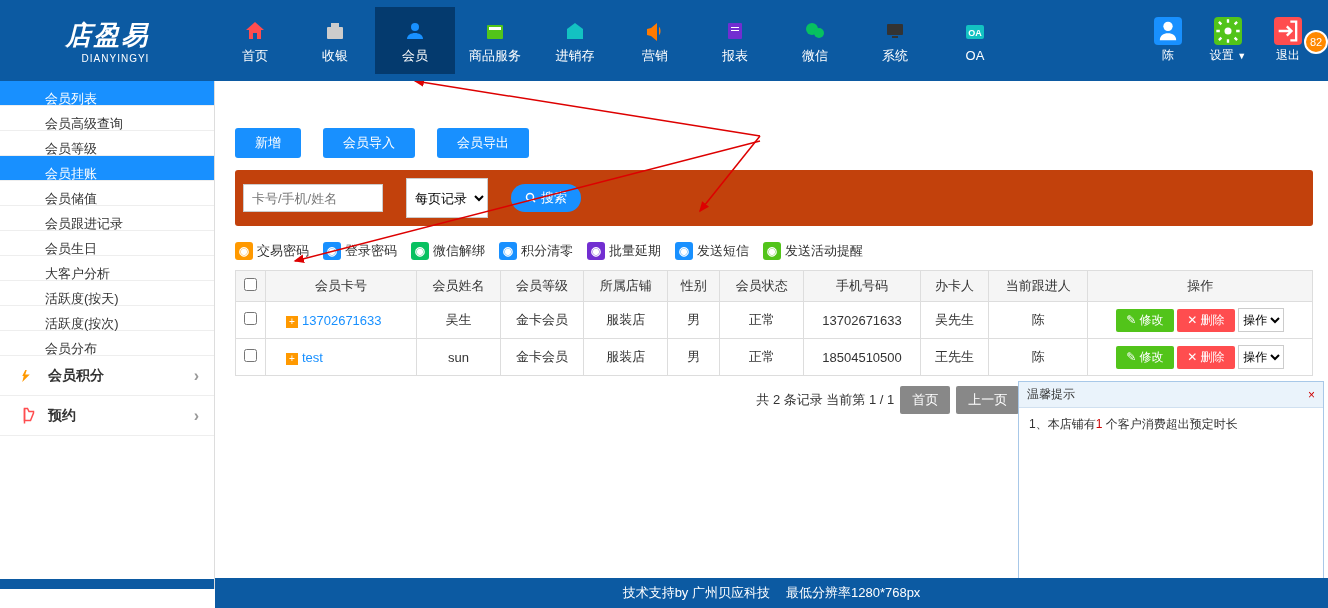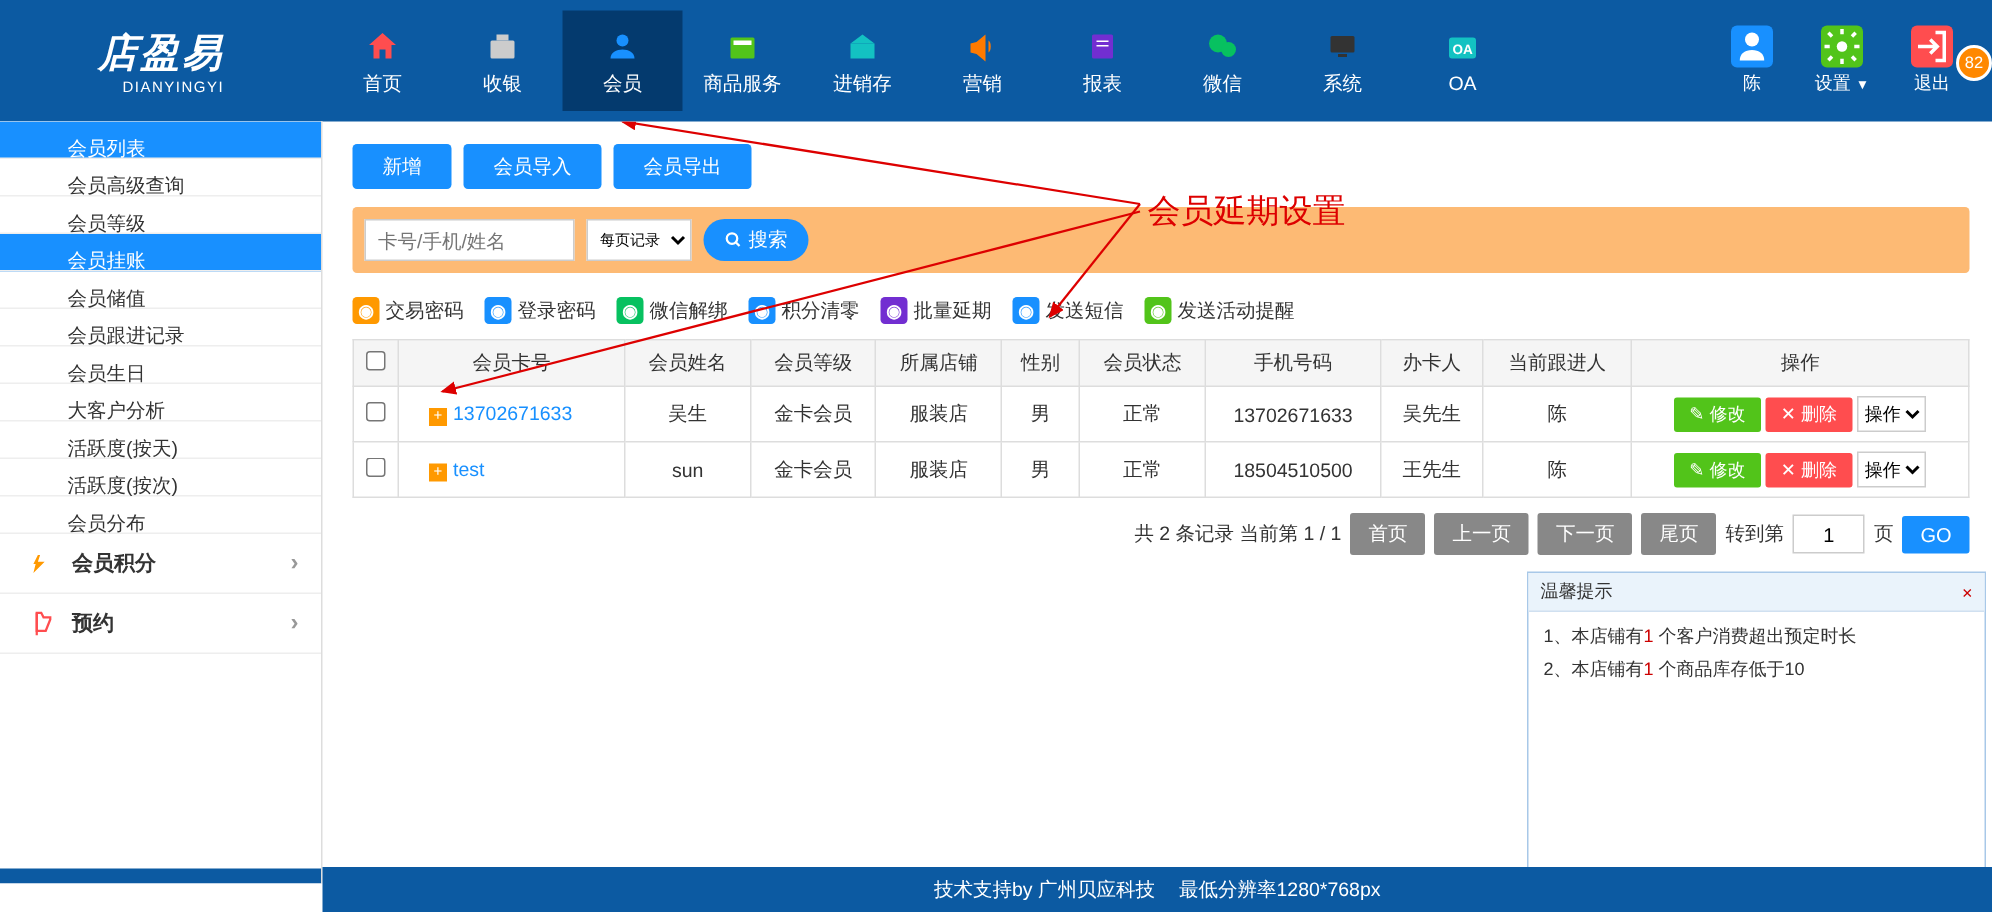--- a/index.html
+++ b/index.html
@@ -26,26 +26,26 @@
     .sidebar-item { height: 25px; line-height: 35px; padding-left: 45px; border-bottom: 1px solid #eee; cursor: pointer; color: #333; font-size: 13px; }
     .sidebar-item.active { background: #1890ff; color: #fff; }
     .sidebar-group { height: 40px; display: flex; align-items: center; padding: 0 15px 0 20px; border-bottom: 1px solid #eee; cursor: pointer; font-weight: bold; font-size: 14px; color: #333; }
     .sidebar-group .chev { margin-left: auto; font-size: 16px; color: #999; }
     .group-icon { width: 18px; height: 18px; margin-right: 10px; }
     .sidebar-fill { flex: 1; }
     .sidebar-bottom { height: 10px; background: #0c5aa2; }
     
     .main { flex: 1; padding: 15px 15px 0 20px; position: relative; overflow: hidden; }
     
-    .btn-row { display: flex; gap: 8px; margin-bottom: 12px; }
+    .btn-row { display: flex; gap: 22px; margin-bottom: 12px; margin-top: 32px; }
     .btn { padding: 6px 20px; background: #1890ff; color: #fff; border: none; border-radius: 3px; cursor: pointer; font-size: 13px; }
     
-    .search-row { display: flex; gap: 8px; align-items: center; margin-bottom: 12px; padding: 8px; background: #fdba74; border-radius: 3px; }
+    .search-row { display: flex; gap: 23px; align-items: center; margin-bottom: 12px; padding: 8px; background: #c2410c; border-radius: 3px; }
     .search-input { width: 140px; height: 28px; border: 1px solid #ccc; padding: 0 8px; font-size: 13px; }
-    .select-records { height: 28px; border: 1px solid #ccc; background: #fff; font-size: 10px; padding: 0 4px; }
+    .select-records { height: 40px; border: 1px solid #ccc; background: #fff; font-size: 13px; padding: 0 4px; }
     .btn-search { background: #1890ff; color: #fff; border: none; height: 28px; padding: 0 14px; border-radius: 14px; cursor: pointer; font-size: 13px; display: flex; align-items: center; gap: 4px; }
     
     .action-bar { display: flex; gap: 14px; align-items: center; margin-bottom: 6px; padding: 4px 0; }
     .action-link { display: flex; align-items: center; gap: 4px; cursor: pointer; font-size: 13px; color: #333; }
     .action-badge { width: 18px; height: 18px; border-radius: 3px; color: #fff; display: inline-flex; align-items: center; justify-content: center; font-size: 12px; font-weight: bold; }
     
     .table { width: 100%; border-collapse: collapse; }
     .table th, .table td { border: 1px solid #ddd; padding: 6px 8px; text-align: center; font-size: 13px; font-weight: normal; }
     .table th { background: #f5f5f5; }
     .table td { height: 34px; }
@@ -351,41 +351,39 @@
       <button class="pager-btn">首页</button>
       <button class="pager-btn">上一页</button>
       <button class="pager-btn">下一页</button>
       <button class="pager-btn">尾页</button>
       <span>转到第</span>
       <input class="pager-page-input" value="1" style="">
       <span>页</span>
       <button class="pager-go">GO</button>
     </div>
 
-    <div class="annotation" style="left:550px; top:45px;">会员延期设置</div>
     <svg class="arrow-svg" style="left:0; top:0;" width="900" height="250">
       <defs>
           <marker id="ah" markerWidth="8" markerHeight="8" refX="6" refY="3" orient="auto">
             <polygon points="0,0 7,3 0,6" fill="#d00"></polygon>
           </marker>
         </defs>
       <line x1="545" y1="55" x2="200" y2="0" stroke="#d00" stroke-width="1.5" marker-end="url(#ah)"></line>
       <line x1="545" y1="60" x2="80" y2="180" stroke="#d00" stroke-width="1.5" marker-end="url(#ah)"></line>
       <line x1="545" y1="55" x2="485" y2="130" stroke="#d00" stroke-width="1.5" marker-end="url(#ah)"></line>
     </svg>
   </div>
 </div>
 
 <div class="tip-box">
   <div class="tip-header">
     <span>温馨提示</span>
     <span class="tip-close">×</span>
   </div>
   <div class="tip-body" id="tip-body">
       <div>1、本店铺有<span class="red">1</span> 个客户消费超出预定时长</div>
-      <div>2、本店铺有<span class="red">1</span> 个商品库存低于10</div>
     </div>
 </div>
 
 <div class="footer">
   <span>技术支持by 广州贝应科技</span>
   <span>最低分辨率1280*768px</span>
 </div>
 
 </body></html>

